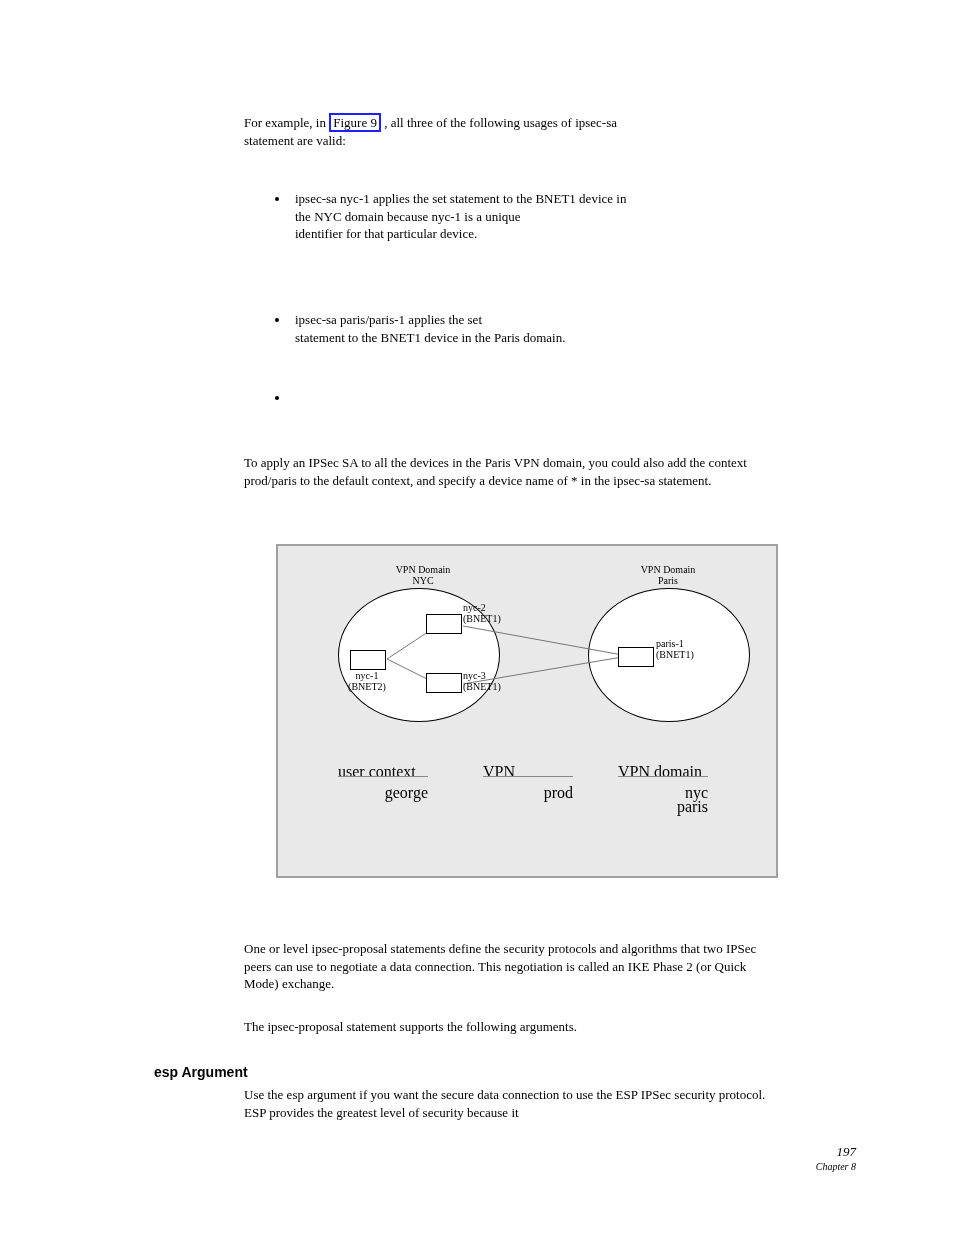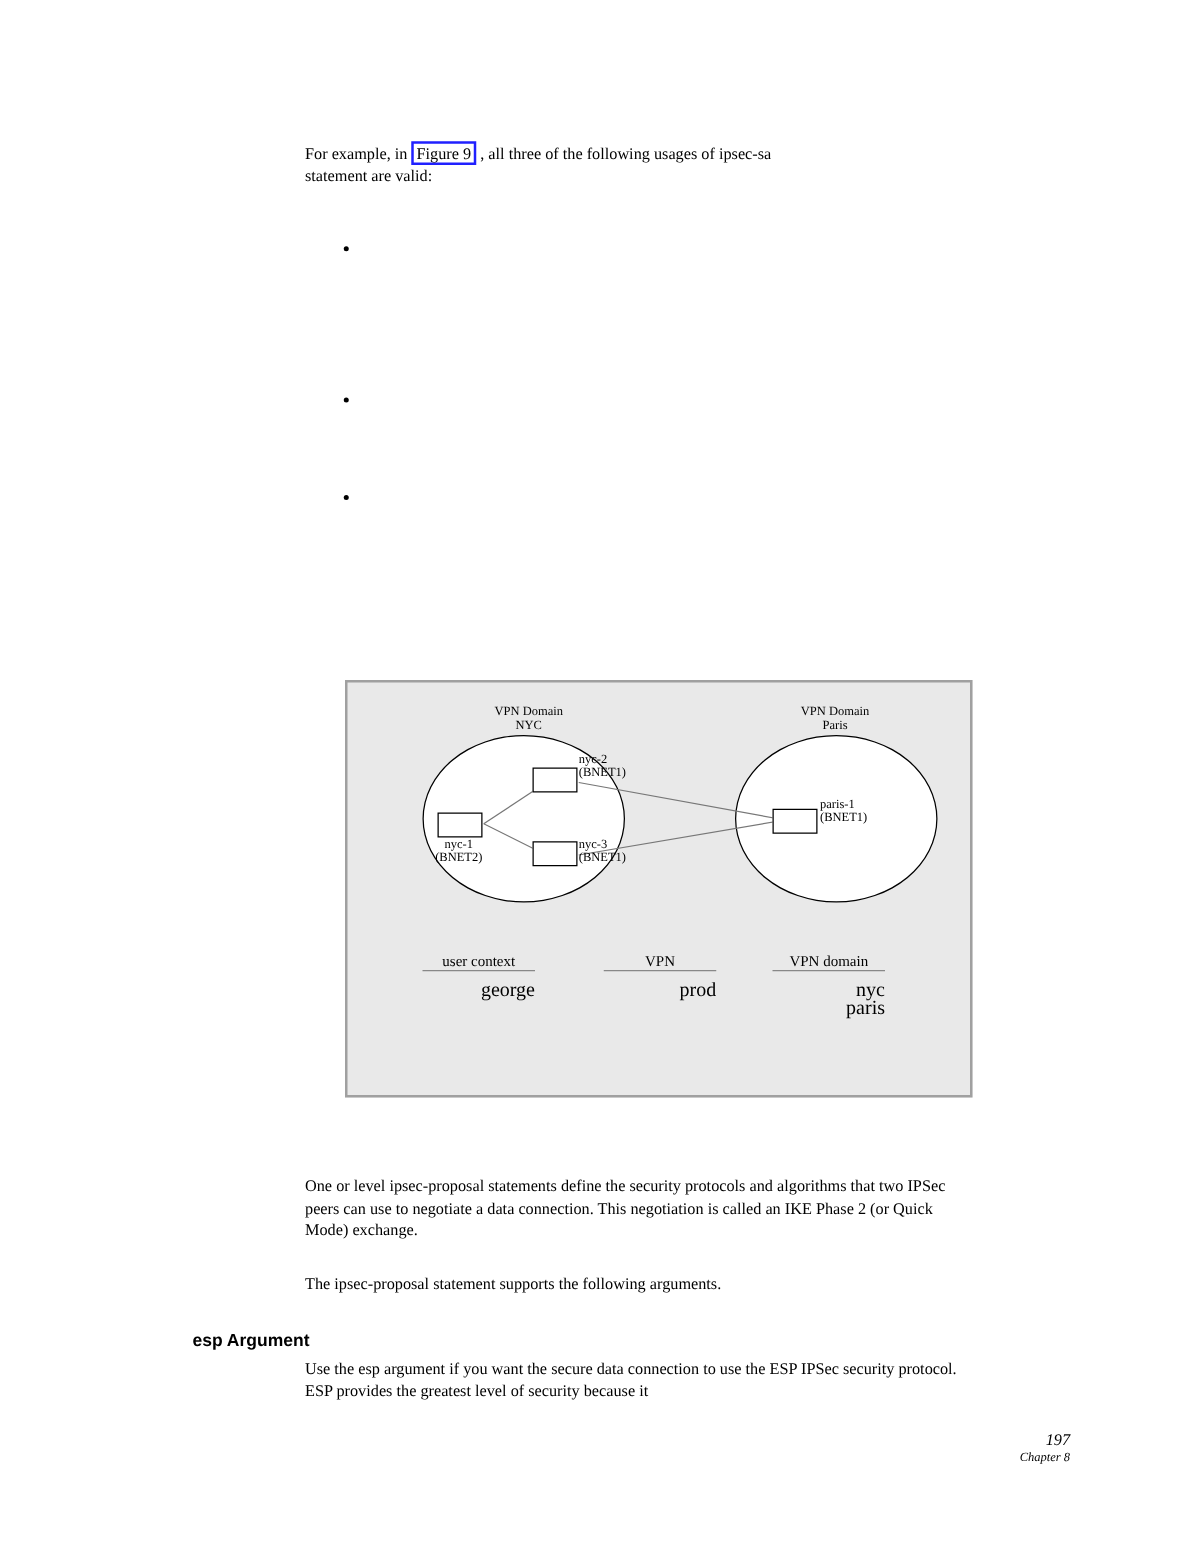--- a/index.html
+++ b/index.html
@@ -54,43 +54,55 @@
     position: absolute;
     left: 0;
     top: 0;
   }
   .diagram-label {
     position: absolute;
     font-size: 10px;
     text-align: center;
     line-height: 1.1;
   }
-  .col-head { font-size: 12px; text-align: center; width: 90px; }
+  .col-head { font-size: 16px; width: 90px; }
   .col-cell { font-size: 16px; text-align: right; width: 90px; }
   .hr-col { border-top: 1px solid #888; height: 0; }
 </style>
 </head>
 <body>
 
 <div class="page">
 
   <div class="abs" style="left:244px; top:113px; width:528px;">
     <span>For example, in </span>
     <span class="figref-link">Figure 9</span>
     <span>, all three of the following usages of </span>
     <span>ipsec-sa</span>
     <span><br><span> statement are valid:</span></span>
   </div>
 
   <span class="bullet-dot abs" style="left:275px; top:197px;"></span>
+  <div class="abs" style="left:295px; top:190px; width:465px;">
+    <span>ipsec-sa nyc-1</span>
+    <span>applies the set statement to the BNET1 device in</span><br>
+    <span>the NYC domain because nyc-1 is a unique</span><br>
+    <span>identifier for that particular device.</span>
+  </div>
 
   <span class="bullet-dot abs" style="left:275px; top:318px;"></span>
+  <div class="abs" style="left:295px; top:311px; width:465px;">
+    <span>ipsec-sa paris/paris-1</span>
+    <span>applies the set</span><br>
+    <span>statement to the BNET1 device in the Paris domain.</span>
+  </div>
 
   <span class="bullet-dot abs" style="left:275px; top:396px;"></span>
 
+  <div class="abs" style="left:244px; top:454px; width:528px;">To apply an IPSec SA to all the devices in the Paris VPN domain, you could also add the context prod/paris to the default context, and specify a device name of * in the ipsec-sa statement.</div>
 
 
   <div class="diagram-box" style="left:276px; top:544px; width:498px; height:330px;">
 
     <div class="diagram-label" style="left:85px; top:18px; width:120px; white-space:pre-line;">VPN Domain
 NYC</div>
     <div class="diagram-label" style="left:330px; top:18px; width:120px; white-space:pre-line;">VPN Domain
 Paris</div>
 
     <div class="ellipse" style="left:60px; top:42px; width:160px; height:132px; border-radius:50%;"></div>

